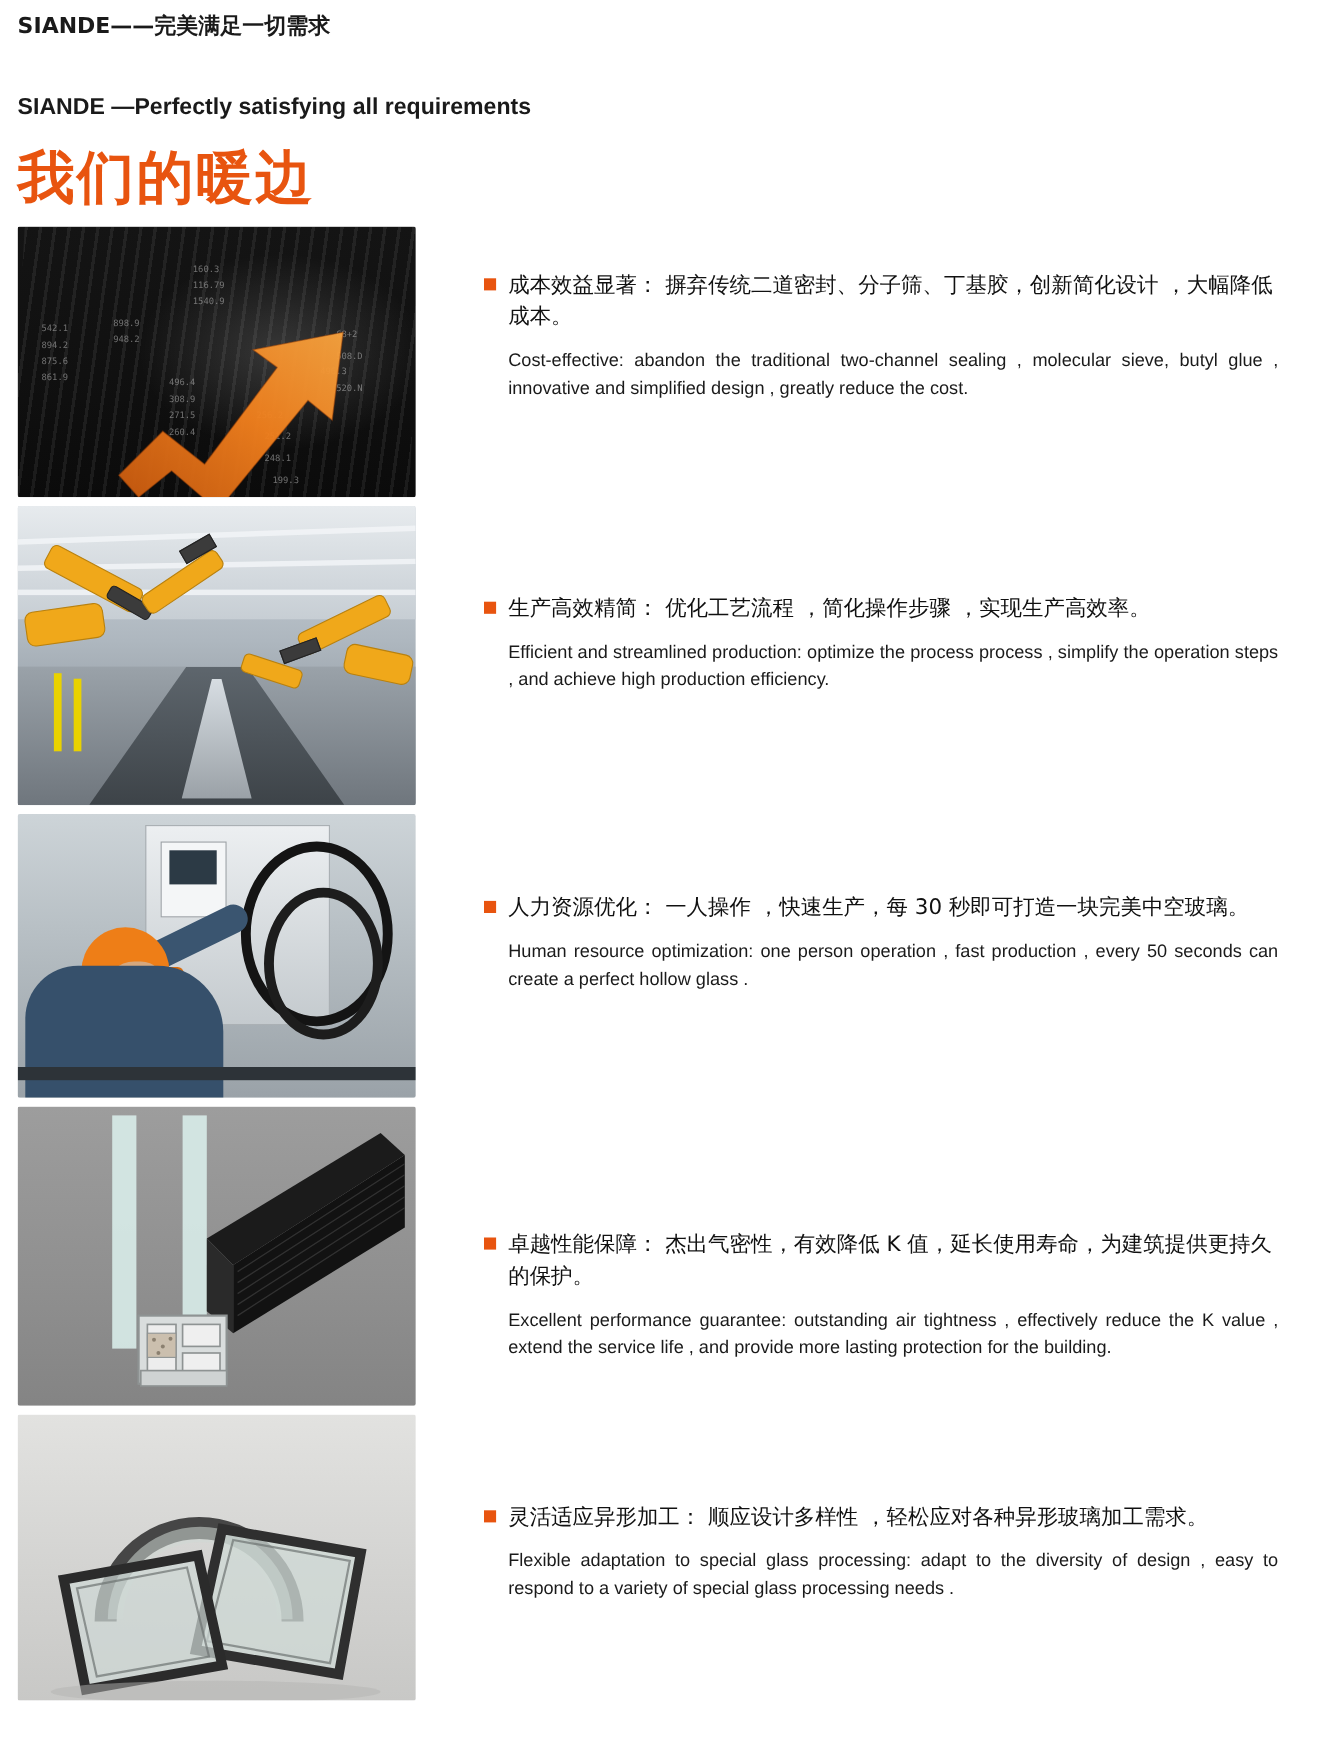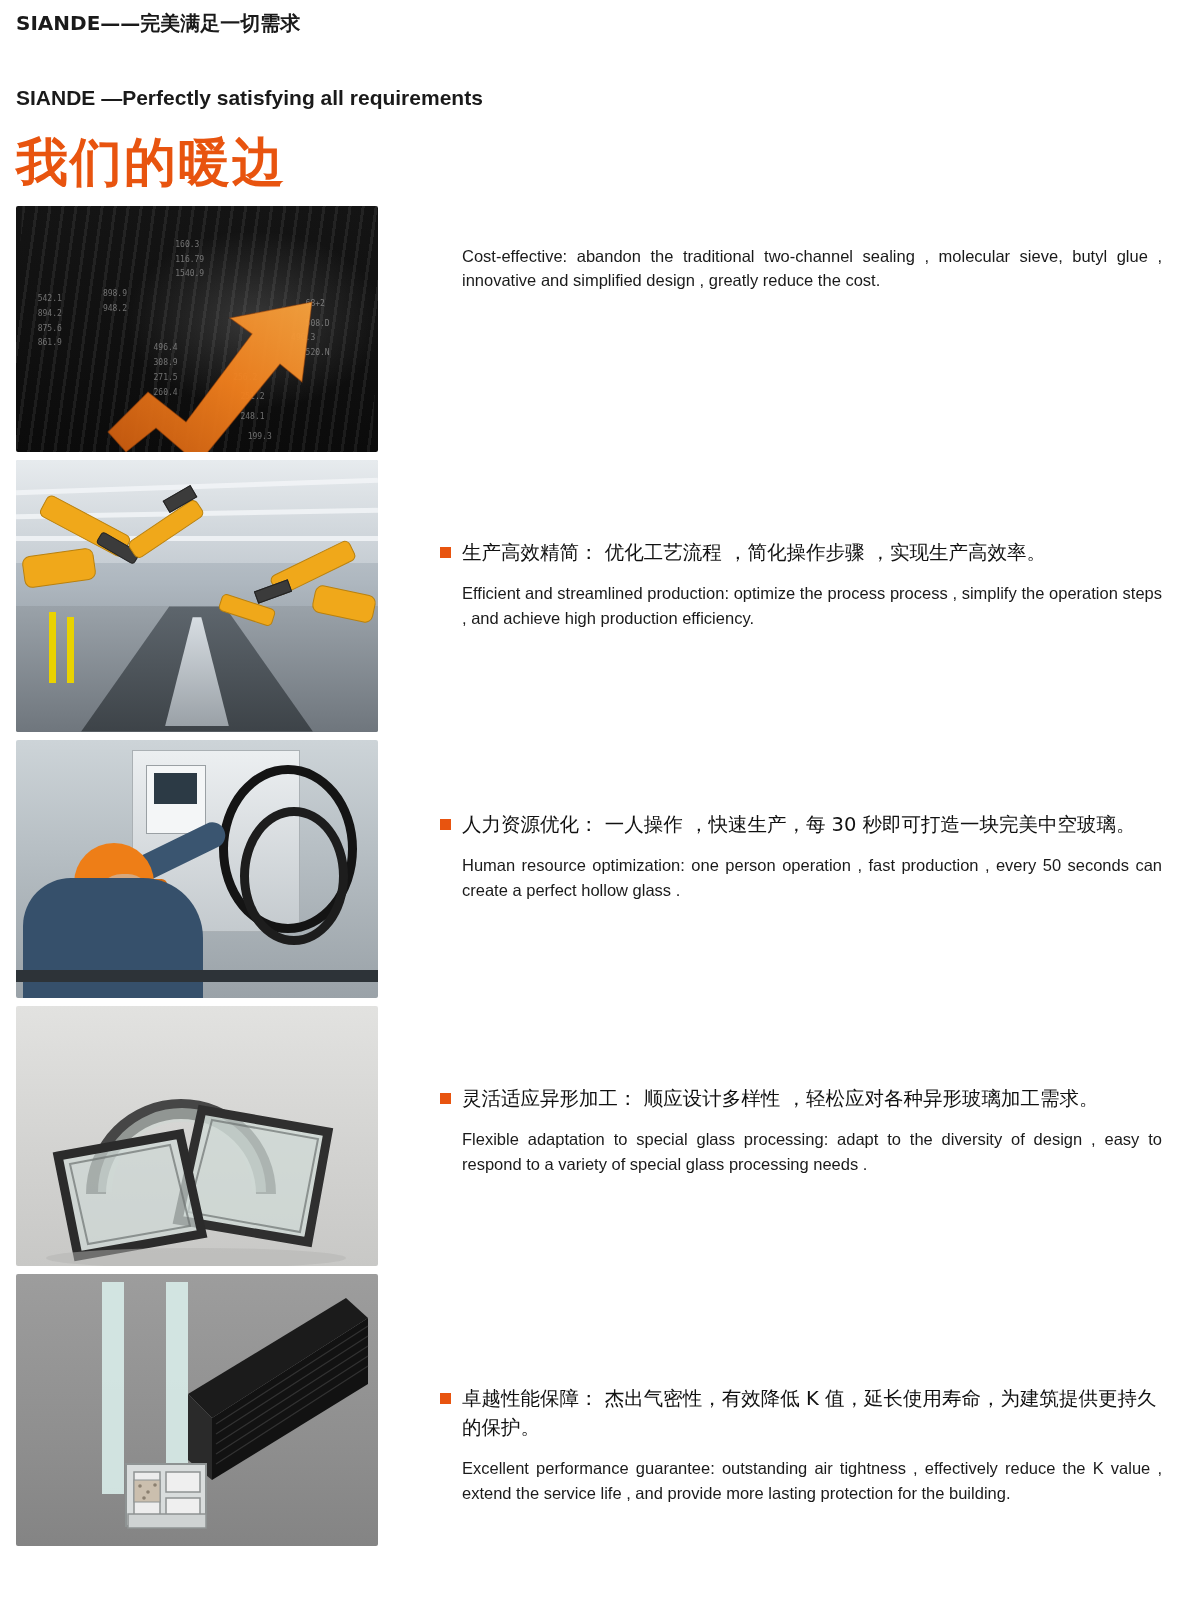--- a/index.html
+++ b/index.html
@@ -298,20 +298,24 @@
                 <stop offset="55%" stop-color="#f07f1d"></stop>
                 <stop offset="100%" stop-color="#f6a23e"></stop>
               </linearGradient>
             </defs>
             <polygon points="92,226 132,186 170,216 236,128 214,112 296,96 286,176 264,158 182,258 140,222 110,246" fill="url(#arrG)" opacity="0.96"></polygon>
             <polygon points="92,226 132,186 170,216 236,128 214,112 296,96 286,176 264,158 182,258 140,222 110,246" fill="none" stroke="#8d3c08" stroke-width="1.2" opacity="0.5"></polygon>
           </svg>
         </div>
       </div>
       <div class="text-col c1">
+        <div class="cn-line">
+          <span class="bullet"></span>
+          <span>成本效益显著：  摒弃传统二道密封、分子筛、丁基胶，创新简化设计 ，大幅降低成本。</span>
+        </div>
         <div class="en-line">Cost-effective: abandon the traditional two-channel sealing , molecular sieve,   butyl glue ,  innovative and simplified design , greatly reduce the cost.</div>
       </div>
     </div>
 
     <div class="row">
       <div class="thumb h2">
         <div class="art-robots">
           <div class="ceiling"></div>
           <div class="ceilbeam" style="left:0;top:9%;width:100%;transform:rotate(-2deg)"></div>
           <div class="ceilbeam" style="left:0;top:19%;width:100%;transform:rotate(-1deg)"></div>
@@ -362,48 +366,20 @@
       <div class="text-col c3">
         <div class="cn-line">
           <span class="bullet"></span>
           <span>人力资源优化：  一人操作 ，快速生产，每 30 秒即可打造一块完美中空玻璃。</span>
         </div>
         <div class="en-line">Human resource optimization: one person operation , fast production , every 50 seconds can create a perfect hollow glass .</div>
       </div>
     </div>
 
     <div class="row">
-      <div class="thumb h4">
-        <div class="art-glass">
-          <svg viewBox="0 0 362 260" preserveAspectRatio="none" aria-hidden="true">
-
-            <path d="M70 188 A95 95 0 0 1 260 188 L240 188 A75 75 0 0 0 90 188 Z" fill="#3a3a3a" opacity="0.92"></path>
-            <path d="M82 186 A84 84 0 0 1 250 186 L236 186 A70 70 0 0 0 96 186 Z" fill="#cfd8d4" opacity="0.55"></path>
-
-            <polygon points="186,104 312,126 292,236 162,214" fill="#cfd9d6" opacity="0.75"></polygon>
-            <polygon points="186,104 312,126 292,236 162,214" fill="none" stroke="#2f2f2f" stroke-width="9"></polygon>
-            <polygon points="196,114 302,133 284,226 172,206" fill="none" stroke="#6d7472" stroke-width="2" opacity="0.7"></polygon>
-
-            <polygon points="42,150 164,128 186,228 62,250" fill="#cfd9d6" opacity="0.7"></polygon>
-            <polygon points="42,150 164,128 186,228 62,250" fill="none" stroke="#2b2b2b" stroke-width="9"></polygon>
-            <polygon points="54,158 154,139 174,220 72,238" fill="none" stroke="#6d7472" stroke-width="2" opacity="0.7"></polygon>
-            <ellipse cx="180" cy="252" rx="150" ry="10" fill="#b4b4b2" opacity="0.5"></ellipse>
-          </svg>
-        </div>
-      </div>
-      <div class="text-col c4">
-        <div class="cn-line">
-          <span class="bullet"></span>
-          <span>灵活适应异形加工：  顺应设计多样性 ，轻松应对各种异形玻璃加工需求。</span>
-        </div>
-        <div class="en-line">Flexible adaptation to special glass processing: adapt to the diversity of design , easy to respond to a variety of special glass processing needs .</div>
-      </div>
-    </div>
-
-    <div class="row">
       <div class="thumb h5">
         <div class="art-profile">
           <svg viewBox="0 0 362 272" preserveAspectRatio="none" aria-hidden="true">
 
             <rect x="86" y="8" width="22" height="212" fill="#d8ece9" opacity="0.9"></rect>
             <rect x="150" y="8" width="22" height="190" fill="#d8ece9" opacity="0.9"></rect>
 
             <polygon points="172,120 330,24 352,44 196,144" fill="#1b1b1b"></polygon>
             <polygon points="172,120 196,144 196,206 172,186" fill="#2a2a2a"></polygon>
             <polygon points="196,144 352,44 352,110 196,206" fill="#121212"></polygon>
@@ -430,14 +406,42 @@
       </div>
       <div class="text-col c5">
         <div class="cn-line">
           <span class="bullet"></span>
           <span>卓越性能保障：  杰出气密性，有效降低 K 值，延长使用寿命，为建筑提供更持久的保护。</span>
         </div>
         <div class="en-line">Excellent performance guarantee: outstanding air tightness , effectively reduce the K value , extend the service life , and provide more lasting protection for the building.</div>
       </div>
     </div>
 
+    <div class="row">
+      <div class="thumb h4">
+        <div class="art-glass">
+          <svg viewBox="0 0 362 260" preserveAspectRatio="none" aria-hidden="true">
+
+            <path d="M70 188 A95 95 0 0 1 260 188 L240 188 A75 75 0 0 0 90 188 Z" fill="#3a3a3a" opacity="0.92"></path>
+            <path d="M82 186 A84 84 0 0 1 250 186 L236 186 A70 70 0 0 0 96 186 Z" fill="#cfd8d4" opacity="0.55"></path>
+
+            <polygon points="186,104 312,126 292,236 162,214" fill="#cfd9d6" opacity="0.75"></polygon>
+            <polygon points="186,104 312,126 292,236 162,214" fill="none" stroke="#2f2f2f" stroke-width="9"></polygon>
+            <polygon points="196,114 302,133 284,226 172,206" fill="none" stroke="#6d7472" stroke-width="2" opacity="0.7"></polygon>
+
+            <polygon points="42,150 164,128 186,228 62,250" fill="#cfd9d6" opacity="0.7"></polygon>
+            <polygon points="42,150 164,128 186,228 62,250" fill="none" stroke="#2b2b2b" stroke-width="9"></polygon>
+            <polygon points="54,158 154,139 174,220 72,238" fill="none" stroke="#6d7472" stroke-width="2" opacity="0.7"></polygon>
+            <ellipse cx="180" cy="252" rx="150" ry="10" fill="#b4b4b2" opacity="0.5"></ellipse>
+          </svg>
+        </div>
+      </div>
+      <div class="text-col c4">
+        <div class="cn-line">
+          <span class="bullet"></span>
+          <span>灵活适应异形加工：  顺应设计多样性 ，轻松应对各种异形玻璃加工需求。</span>
+        </div>
+        <div class="en-line">Flexible adaptation to special glass processing: adapt to the diversity of design , easy to respond to a variety of special glass processing needs .</div>
+      </div>
+    </div>
+
   </div>
 </div>
 
 </body></html>

